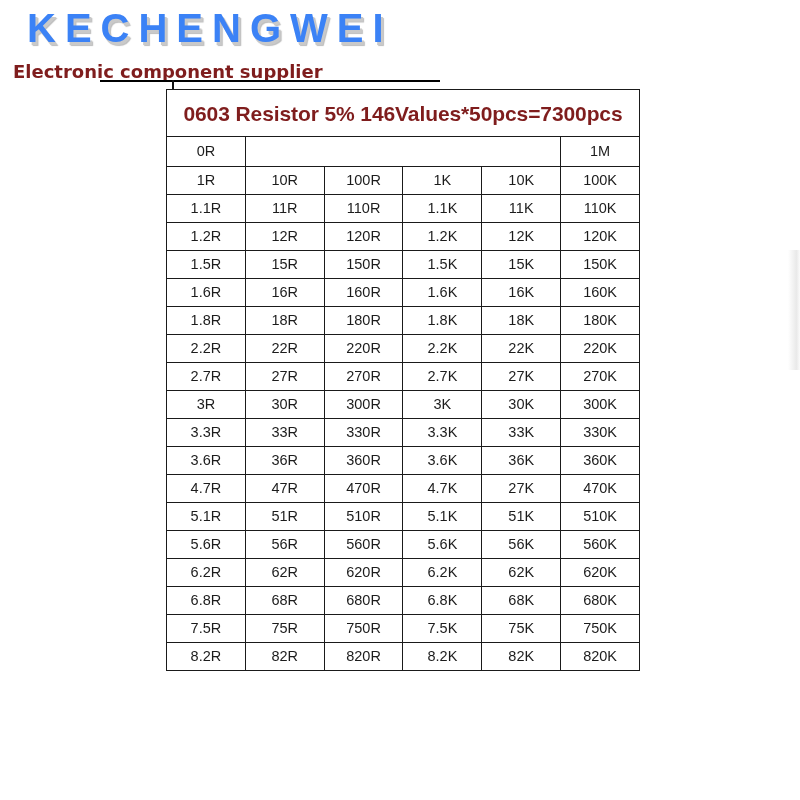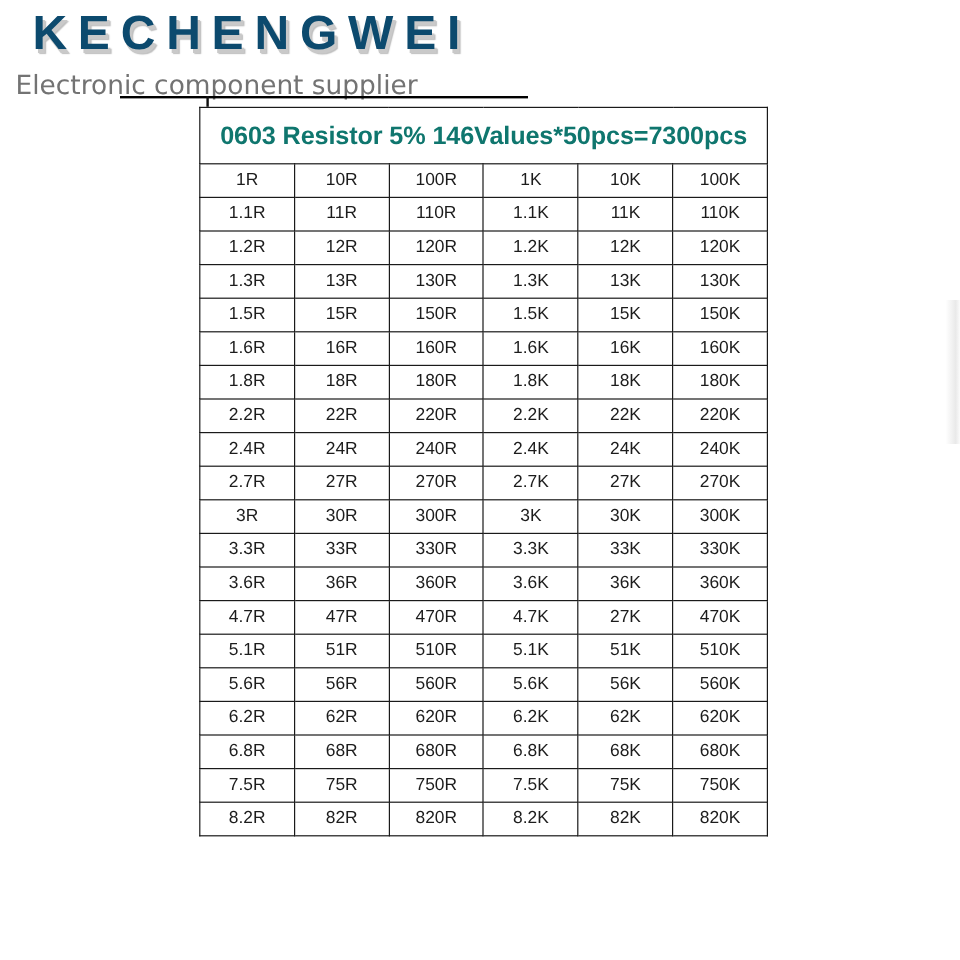--- a/index.html
+++ b/index.html
@@ -38,34 +38,34 @@
   }
   .brand-wordmark {
     position: absolute;
     left: 27px;
     top: 4px;
     font-family: "Liberation Sans", "DejaVu Sans", sans-serif;
     font-weight: bold;
     font-size: 40px;
     line-height: 48px;
     letter-spacing: 9px;
-    color: #0c4a6e;
+    color: #3b82f6;
     text-shadow: 2px 3px 0 #c9c9c9, 3px 4px 1px #bdbdbd;
     white-space: nowrap;
   }
   .brand-tagline {
     position: absolute;
     left: 13px;
     top: 56px;
     font-family: "DejaVu Sans", "Liberation Sans", sans-serif;
-    font-weight: normal;
-    font-size: 22px;
+    font-weight: bold;
+    font-size: 18px;
     line-height: 32px;
     letter-spacing: 0px;
-    color: #737373;
+    color: #7f1d1d;
     white-space: nowrap;
   }
   .brand-rule {
     position: absolute;
     left: 100px;
     top: 80px;
     width: 340px;
     height: 2px;
     background: #000000;
   }
@@ -100,21 +100,21 @@
     line-height: 1;
     height: 27px;
     padding: 0;
     color: #1c1c1c;
     white-space: nowrap;
   }
   table.value-table td.title-cell {
     height: 46px;
     font-size: 21px;
     font-weight: bold;
-    color: #0f766e;
+    color: #7f1d1d;
     letter-spacing: -0.1px;
     text-align: center;
   }
   table.value-table td.empty-cell {
     
   }
   table.value-table tr.head-row td {
     height: 29px;
   }
 </style>
@@ -126,20 +126,25 @@
   <div class="brand-tagline">Electronic component supplier</div>
   <div class="brand-rule"></div>
   <div class="brand-tick"></div>
 </div>
 
 <div class="sheet">
   <table class="value-table">
     <tbody>
       <tr>
         <td class="title-cell" colspan="6">0603 Resistor 5%  146Values*50pcs=7300pcs</td>
+      </tr>
+      <tr class="head-row">
+        <td>0R</td>
+        <td class="empty-cell" colspan="4"></td>
+        <td>1M</td>
       </tr>
     <tr>
           <td>1R</td>
           <td>10R</td>
           <td>100R</td>
           <td>1K</td>
           <td>10K</td>
           <td>100K</td>
         </tr>
         <tr>
@@ -152,28 +157,20 @@
         </tr>
         <tr>
           <td>1.2R</td>
           <td>12R</td>
           <td>120R</td>
           <td>1.2K</td>
           <td>12K</td>
           <td>120K</td>
         </tr>
         <tr>
-          <td>1.3R</td>
-          <td>13R</td>
-          <td>130R</td>
-          <td>1.3K</td>
-          <td>13K</td>
-          <td>130K</td>
-        </tr>
-        <tr>
           <td>1.5R</td>
           <td>15R</td>
           <td>150R</td>
           <td>1.5K</td>
           <td>15K</td>
           <td>150K</td>
         </tr>
         <tr>
           <td>1.6R</td>
           <td>16R</td>
@@ -192,28 +189,20 @@
         </tr>
         <tr>
           <td>2.2R</td>
           <td>22R</td>
           <td>220R</td>
           <td>2.2K</td>
           <td>22K</td>
           <td>220K</td>
         </tr>
         <tr>
-          <td>2.4R</td>
-          <td>24R</td>
-          <td>240R</td>
-          <td>2.4K</td>
-          <td>24K</td>
-          <td>240K</td>
-        </tr>
-        <tr>
           <td>2.7R</td>
           <td>27R</td>
           <td>270R</td>
           <td>2.7K</td>
           <td>27K</td>
           <td>270K</td>
         </tr>
         <tr>
           <td>3R</td>
           <td>30R</td>

